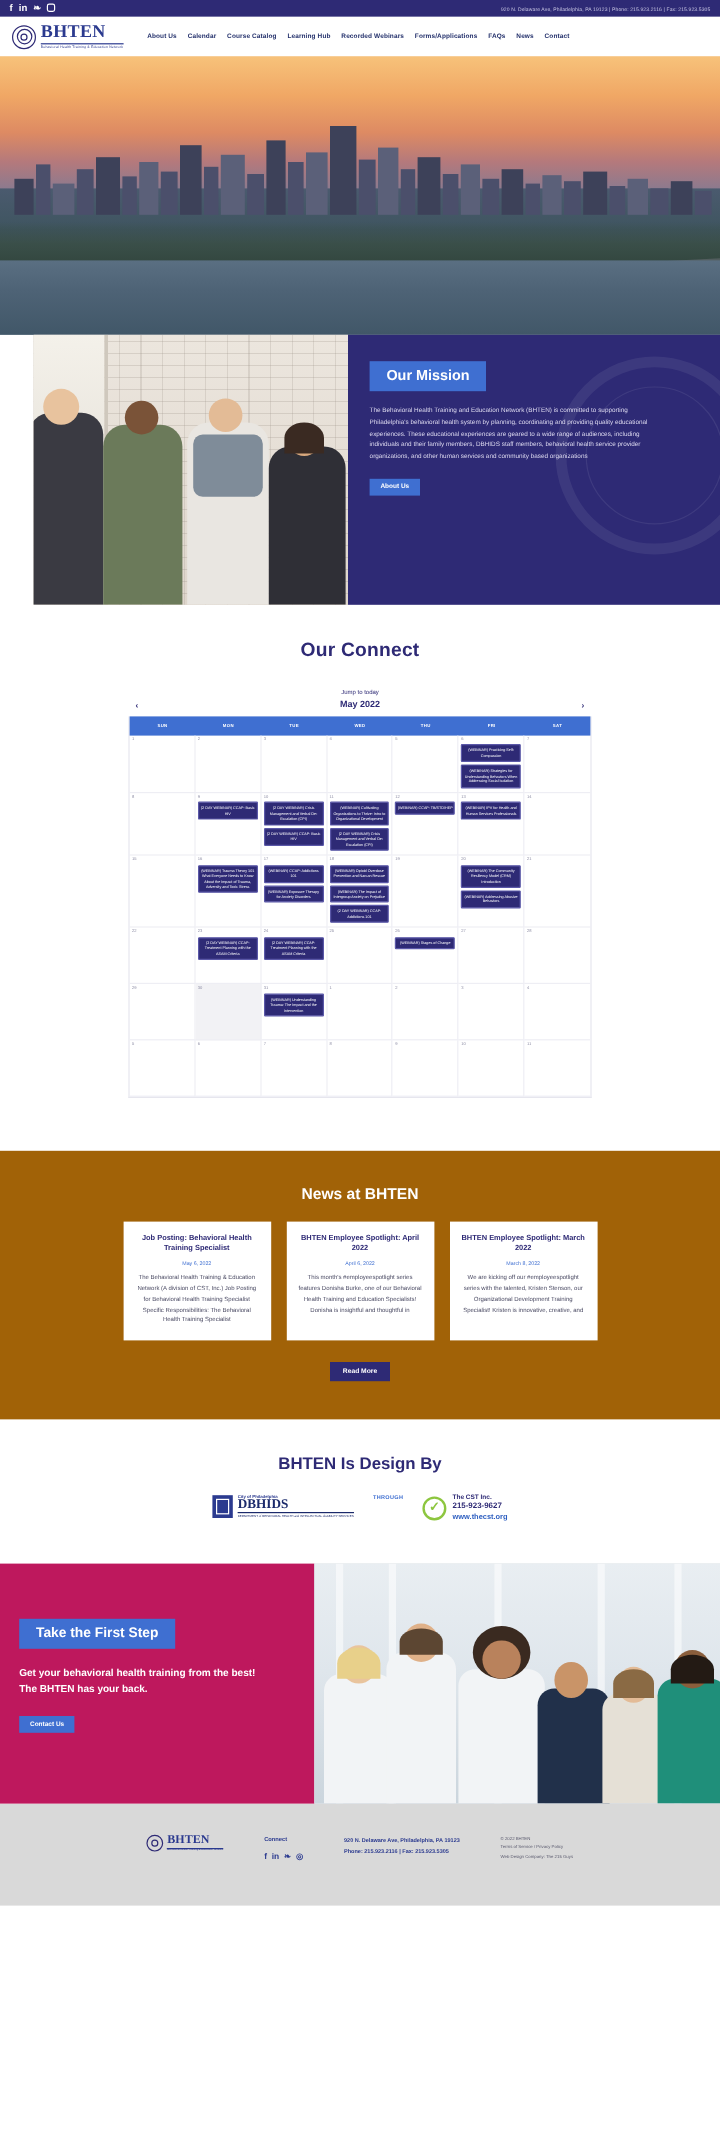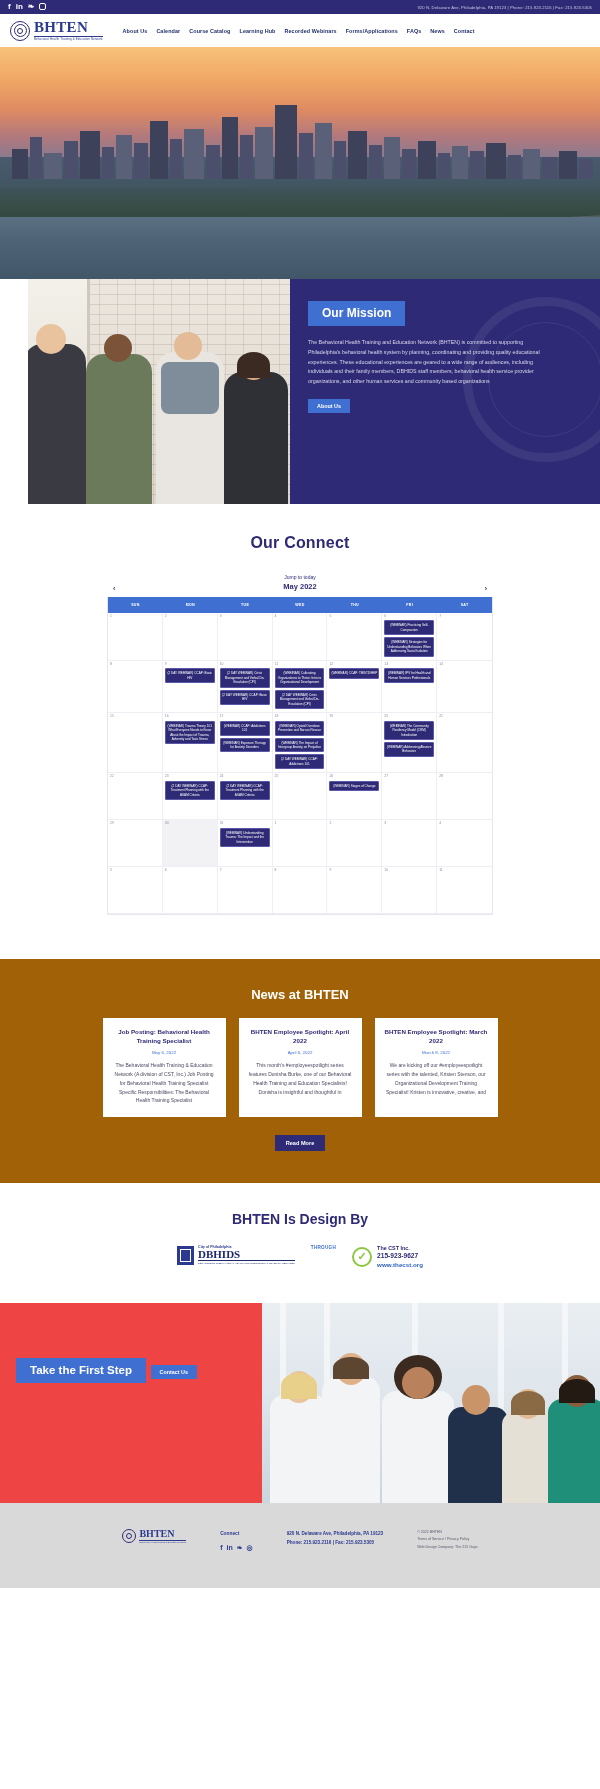--- a/index.html
+++ b/index.html
@@ -264,21 +264,21 @@
   }
   .cst-check { color:#8dc63f; font-size:11px; line-height:1; font-weight:bold; }
   .cst-txt { text-align:left; line-height:1.3; }
   .cst-l1 { font-size:5.4px; color:#2e2a75; font-weight:bold; }
   .cst-l2 { font-size:6.6px; color:#2e2a75; font-weight:bold; }
   .cst-l3 { font-size:6.2px; color:#2e5fc0; font-weight:bold; }
 
   
   .cta { display:flex; height:200px; }
   .cta-left {
-    width:262px; background:#ef4444; padding: 46px 16px 0 16px;
+    width:262px; background:#be185d; padding: 46px 16px 0 16px;
   }
   .cta-badge {
     display:inline-block; background:#3f6fd1; color:#fff;
     font-size:11.5px; font-weight:bold; padding:6px 14px 7px 14px;
     margin-bottom: 14px;
   }
   .cta-text { color:#fff; font-size:8.4px; font-weight:bold; line-height:1.55; max-width:205px; }
   .cta-btn {
     display:inline-block; margin-top:16px; background:#3f6fd1; color:#fff;
     font-size:5.4px; font-weight:bold; padding:4px 9px; border:0; cursor:pointer;
@@ -648,20 +648,21 @@
           <div class="cst-l2">215-923-9627</div>
           <div class="cst-l3">www.thecst.org</div>
         </div>
       </div>
     </div>
   </div>
 
   <div class="cta">
     <div class="cta-left">
       <div class="cta-badge">Take the First Step</div>
+      <div class="cta-text">Get your behavioral health training from the best! The BHTEN has your back.</div>
       <button class="cta-btn">Contact Us</button>
     </div>
     <div class="cta-photo">
       <div class="cta-bg"></div>
       <div class="blind" style="left:18px;"></div>
       <div class="blind" style="left:62px;"></div>
       <div class="blind" style="left:150px;"></div>
       <div class="blind" style="left:236px;"></div>
       <div class="blind" style="left:300px;"></div>
       <div class="p pw" style="left:8px;width:58px;height:108px;"></div>

